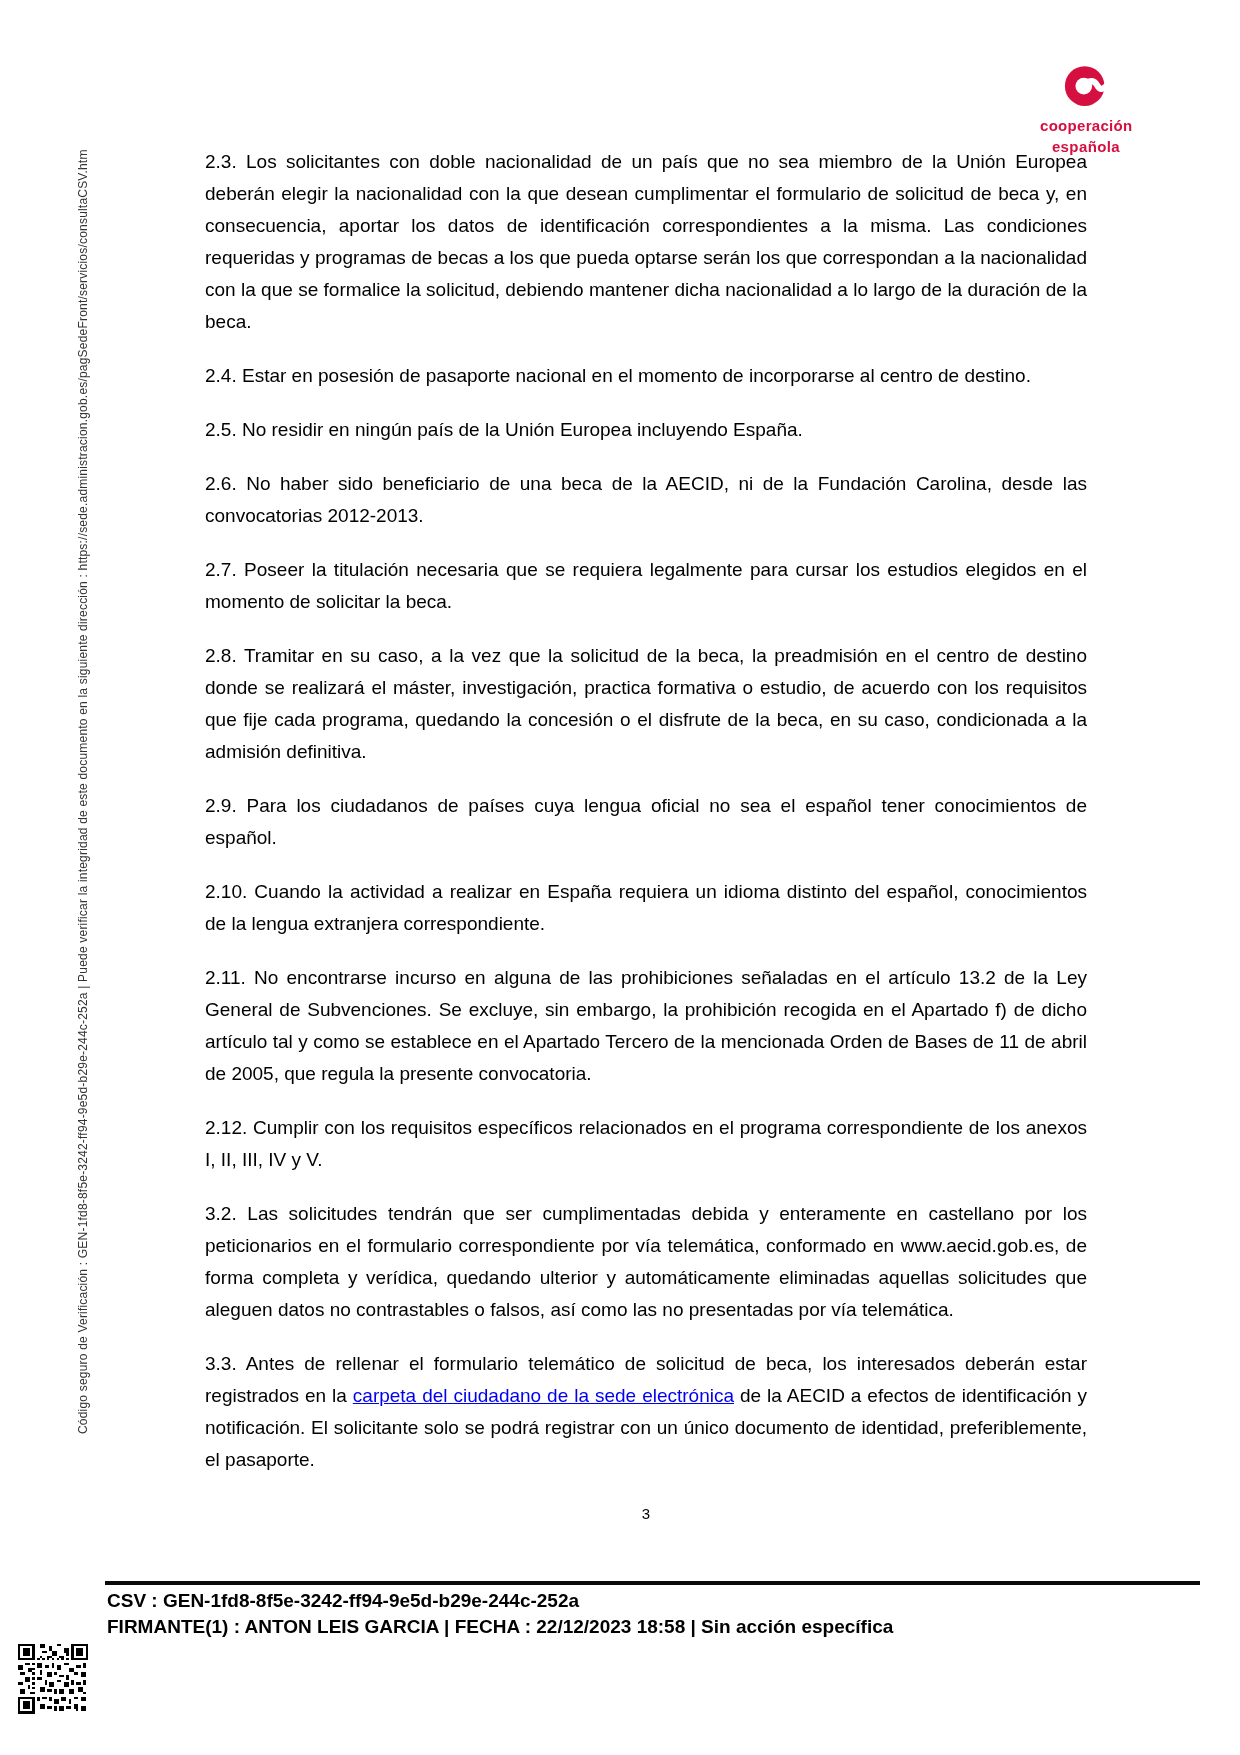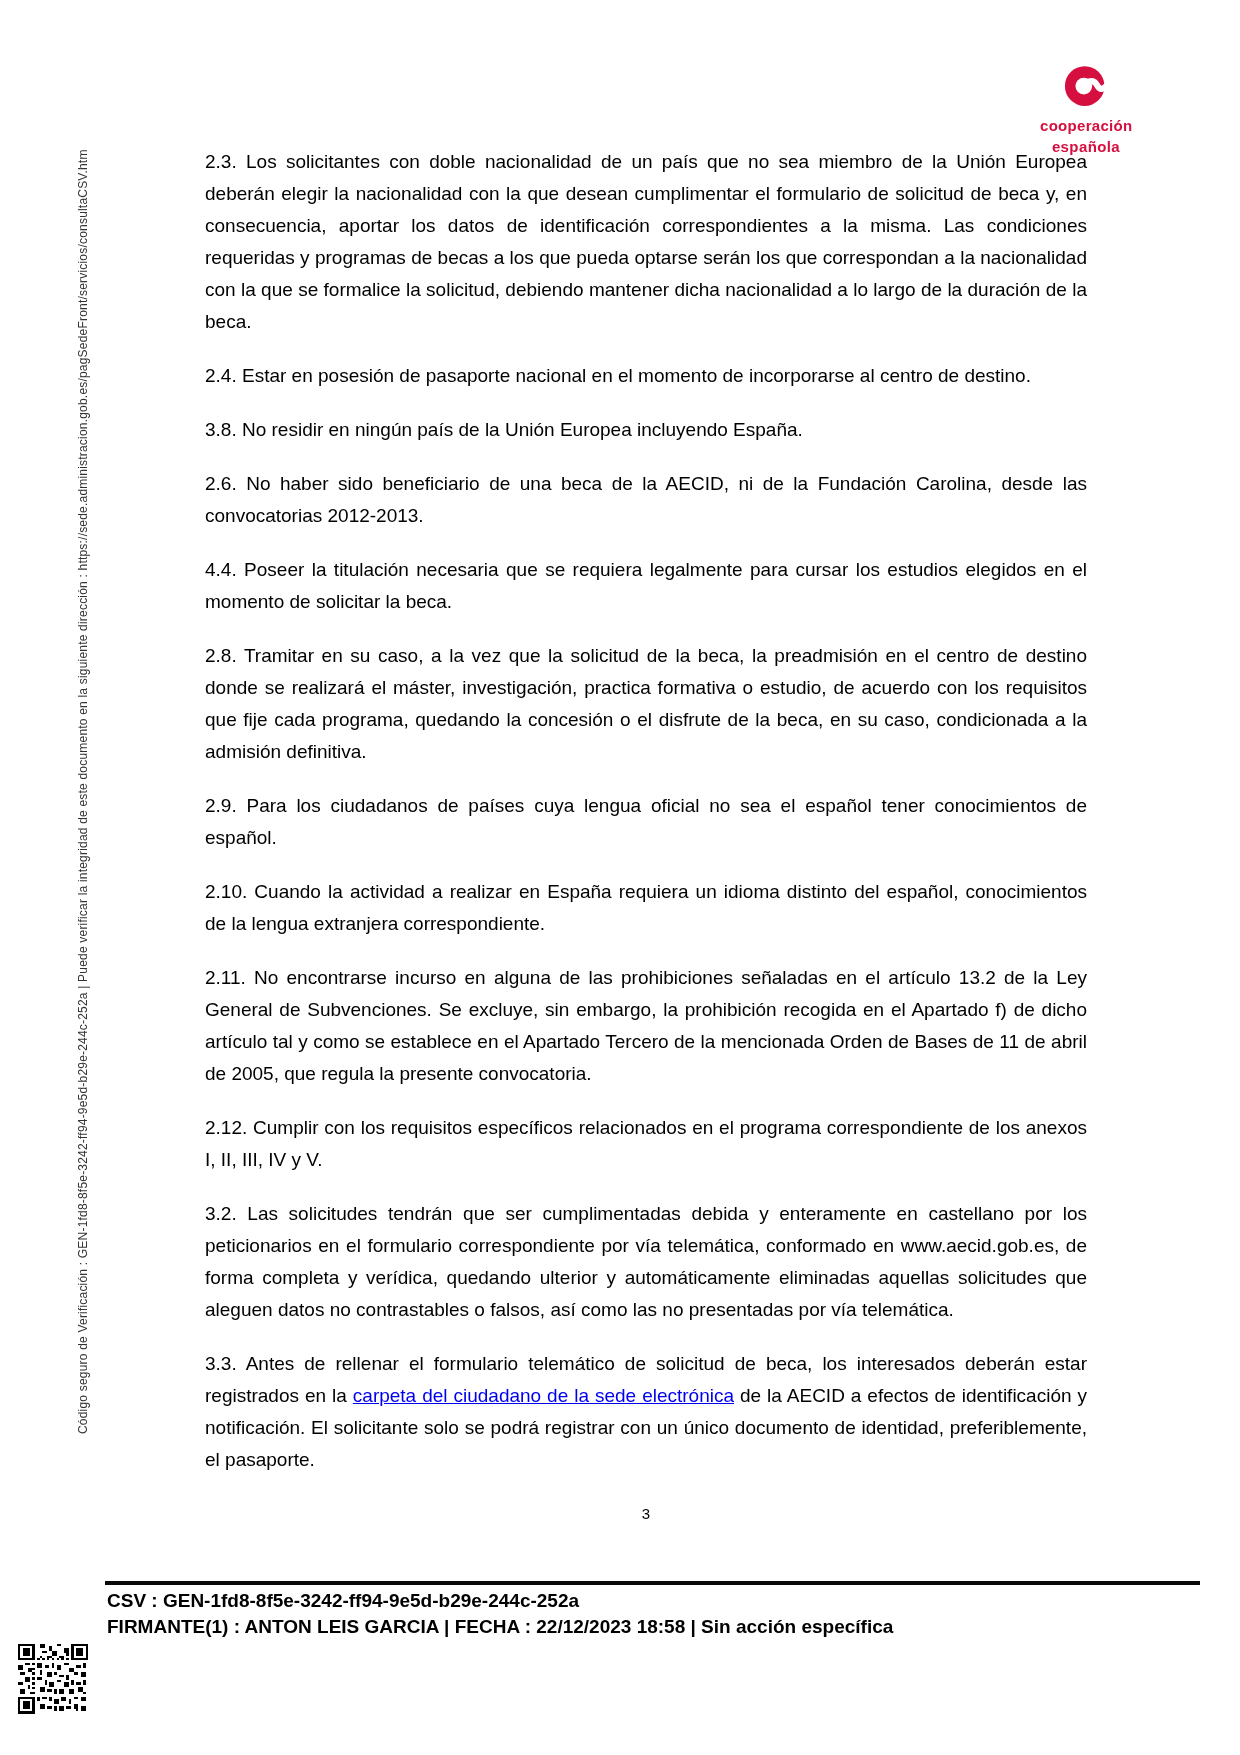--- a/index.html
+++ b/index.html
@@ -61,23 +61,23 @@
         <path d="M44 53 C 58 35 70 41 76 52 C 82 63 90 61 101 47" stroke="#ffffff" stroke-width="14" fill="none" stroke-linecap="round"></path>
       </svg>
     </span>
     <div class="l1" style="color:#d50f3f;">cooperación</div>
     <div class="l2" style="color:#d50f3f;">española</div>
   </div>
 
   <div class="body-col">
     <p>2.3. Los solicitantes con doble nacionalidad de un país que no sea miembro de la Unión Europea deberán elegir la nacionalidad con la que desean cumplimentar el formulario de solicitud de beca y, en consecuencia, aportar los datos de identificación correspondientes a la misma. Las condiciones requeridas y programas de becas a los que pueda optarse serán los que correspondan a la nacionalidad con la que se formalice la solicitud, debiendo mantener dicha nacionalidad a lo largo de la duración de la beca.</p>
     <p>2.4. Estar en posesión de pasaporte nacional en el momento de incorporarse al centro de destino.</p>
-    <p>3.8. No residir en ningún país de la Unión Europea incluyendo España.</p>
+    <p>2.5. No residir en ningún país de la Unión Europea incluyendo España.</p>
     <p>2.6. No haber sido beneficiario de una beca de la AECID, ni de la Fundación Carolina, desde las convocatorias 2012-2013.</p>
-    <p>4.4. Poseer la titulación necesaria que se requiera legalmente para cursar los estudios elegidos en el momento de solicitar la beca.</p>
+    <p>2.7. Poseer la titulación necesaria que se requiera legalmente para cursar los estudios elegidos en el momento de solicitar la beca.</p>
     <p>2.8. Tramitar en su caso, a la vez que la solicitud de la beca, la preadmisión en el centro de destino donde se realizará el máster, investigación, practica formativa o estudio, de acuerdo con los requisitos que fije cada programa, quedando la concesión o el disfrute de la beca, en su caso, condicionada a la admisión definitiva.</p>
     <p>2.9. Para los ciudadanos de países cuya lengua oficial no sea el español tener conocimientos de español.</p>
     <p>2.10. Cuando la actividad a realizar en España requiera un idioma distinto del español, conocimientos de la lengua extranjera correspondiente.</p>
     <p>2.11. No encontrarse incurso en alguna de las prohibiciones señaladas en el artículo 13.2 de la Ley General de Subvenciones. Se excluye, sin embargo, la prohibición recogida en el Apartado f) de dicho artículo tal y como se establece en el Apartado Tercero de la mencionada Orden de Bases de 11 de abril de 2005, que regula la presente convocatoria.</p>
     <p>2.12. Cumplir con los requisitos específicos relacionados en el programa correspondiente de los anexos I, II, III, IV y V.</p>
 
 
     <p>3.2. Las solicitudes tendrán que ser cumplimentadas debida y enteramente en castellano por los peticionarios en el formulario correspondiente por vía telemática, conformado en www.aecid.gob.es, de forma completa y verídica, quedando ulterior y automáticamente eliminadas aquellas solicitudes que aleguen datos no contrastables o falsos, así como las no presentadas por vía telemática.</p>
 
     <p><span>3.3. Antes de rellenar el formulario telemático de solicitud de beca, los interesados deberán estar registrados en la </span><a href="#" class="doc-link">carpeta del ciudadano de la sede electrónica</a><span> de la AECID a efectos de identificación y notificación. El solicitante solo se podrá registrar con un único documento de identidad, preferiblemente, el pasaporte.</span></p>

